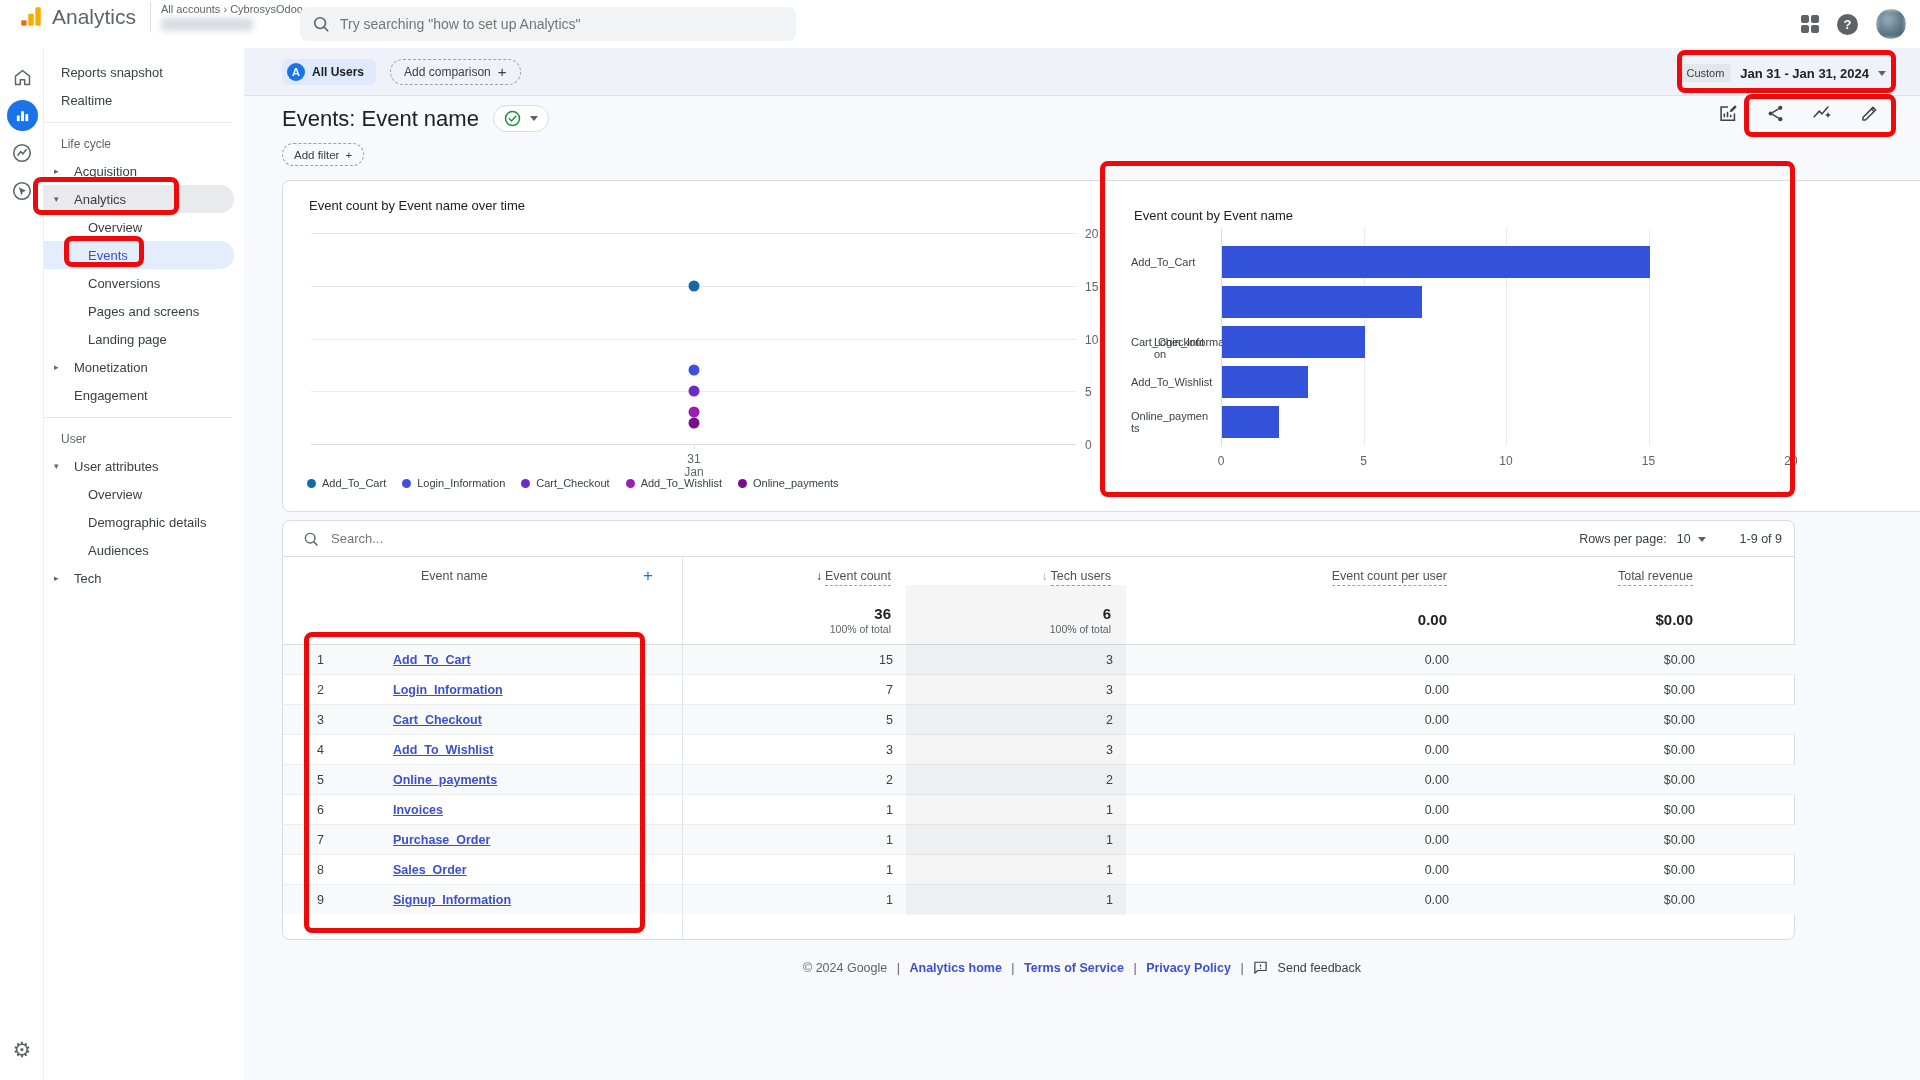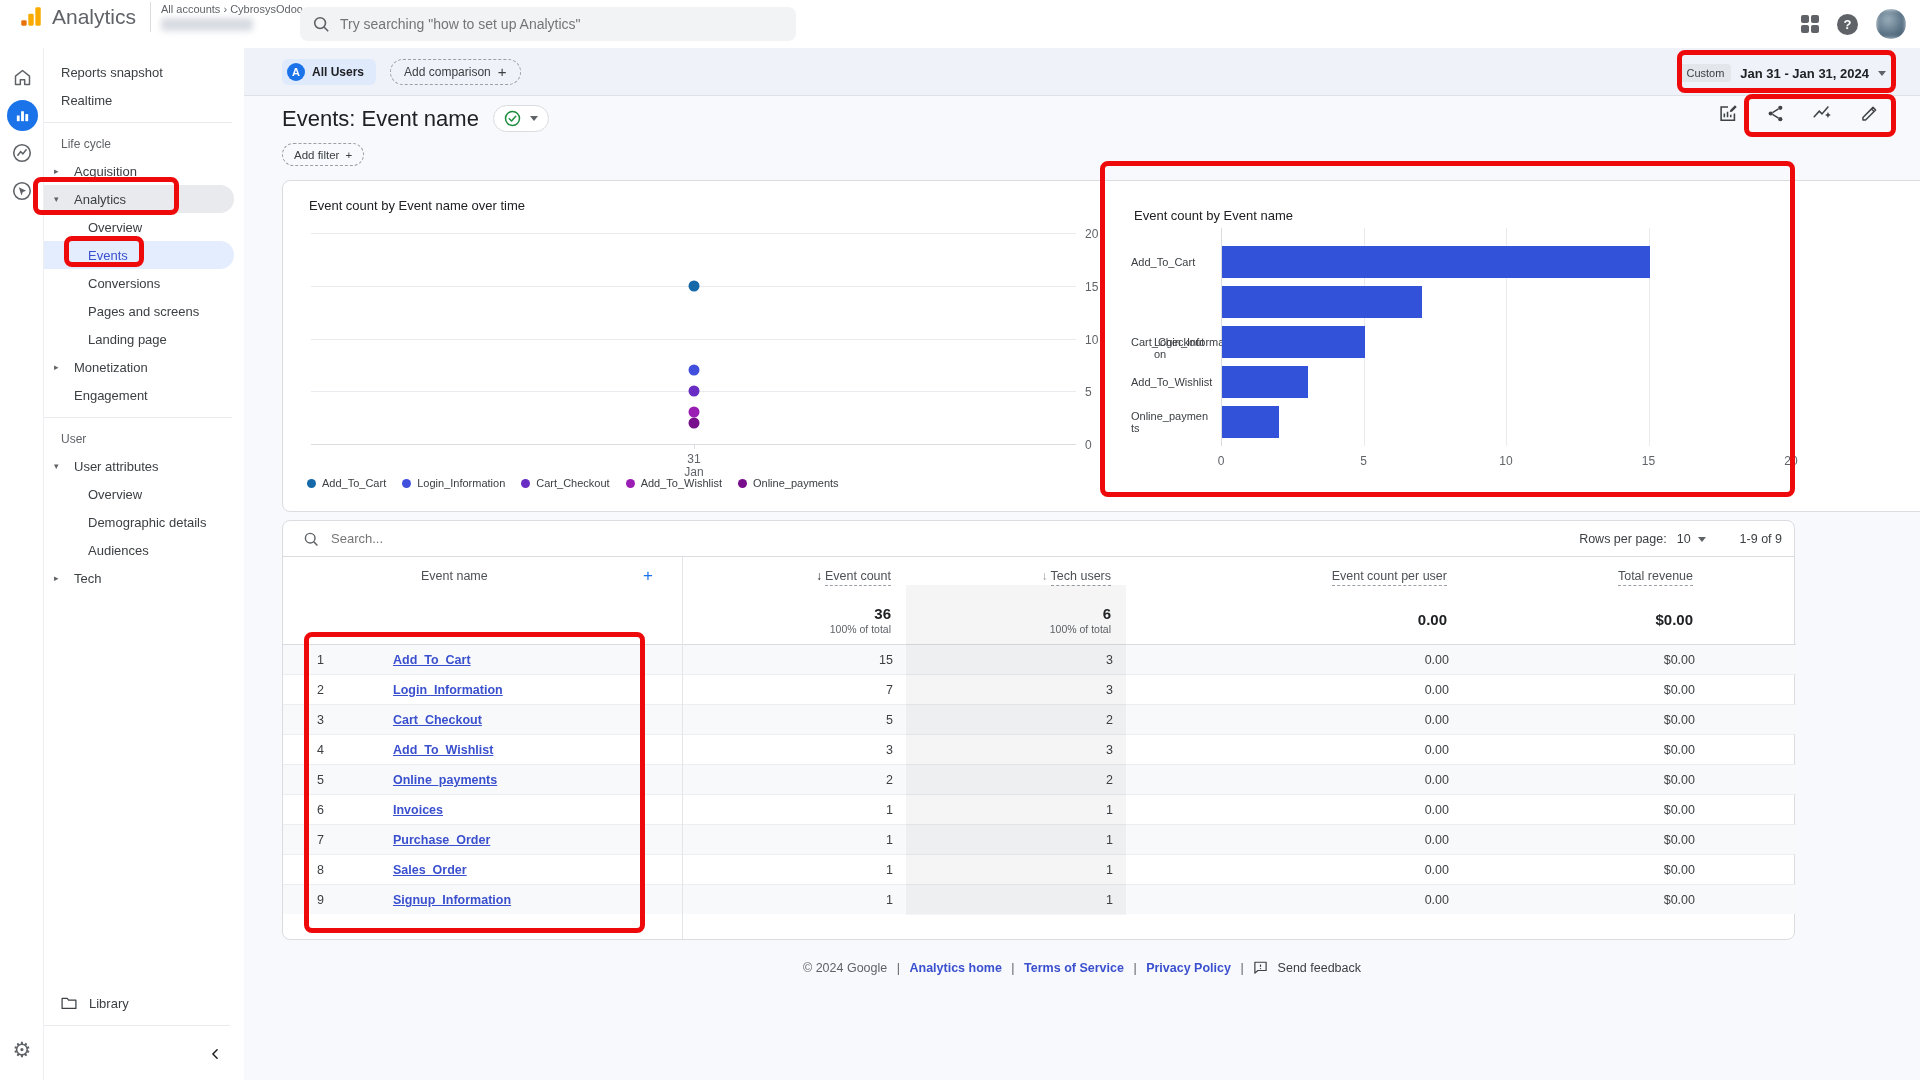--- a/index.html
+++ b/index.html
@@ -235,38 +235,20 @@
         <div class="lbl">Demographic details</div>
       </div>
       <div class="sb-item sb-child">
         <div class="lbl">Audiences</div>
       </div>
       <div class="sb-item sb-parent">
         <div class="arr">▸</div>
         <div class="lbl">Tech</div>
       </div>
     </div>
-  <div class="sidebar-bottom">
-    <div class="library-row">
-      <span>
-        <svg width="16" height="14" viewBox="0 0 22 18">
-            <path d="M1.5 2.5 h7 l2 2.5 h10 v11.5 h-19 Z" fill="none" stroke="#3c4043" stroke-width="1.7" stroke-linejoin="round"></path>
-          </svg>
-      </span>
-      <span>Library</span>
-    </div>
-    <div class="sb-divider" style="margin-right:14px;"></div>
-    <div class="collapse-row">
-      <span>
-        <svg width="14" height="14" viewBox="0 0 20 20">
-            <path d="M13 4 L7 10 L13 16" fill="none" stroke="#202124" stroke-width="2.2" stroke-linecap="round" stroke-linejoin="round"></path>
-          </svg>
-      </span>
-    </div>
-  </div>
 </div>
 
 <div class="canvas">
 
   <div class="comparison-bar">
     <div class="chip-all-users">
       <span class="a-badge">A</span>
       <span>All Users</span>
     </div>
     <div class="chip-dashed">

